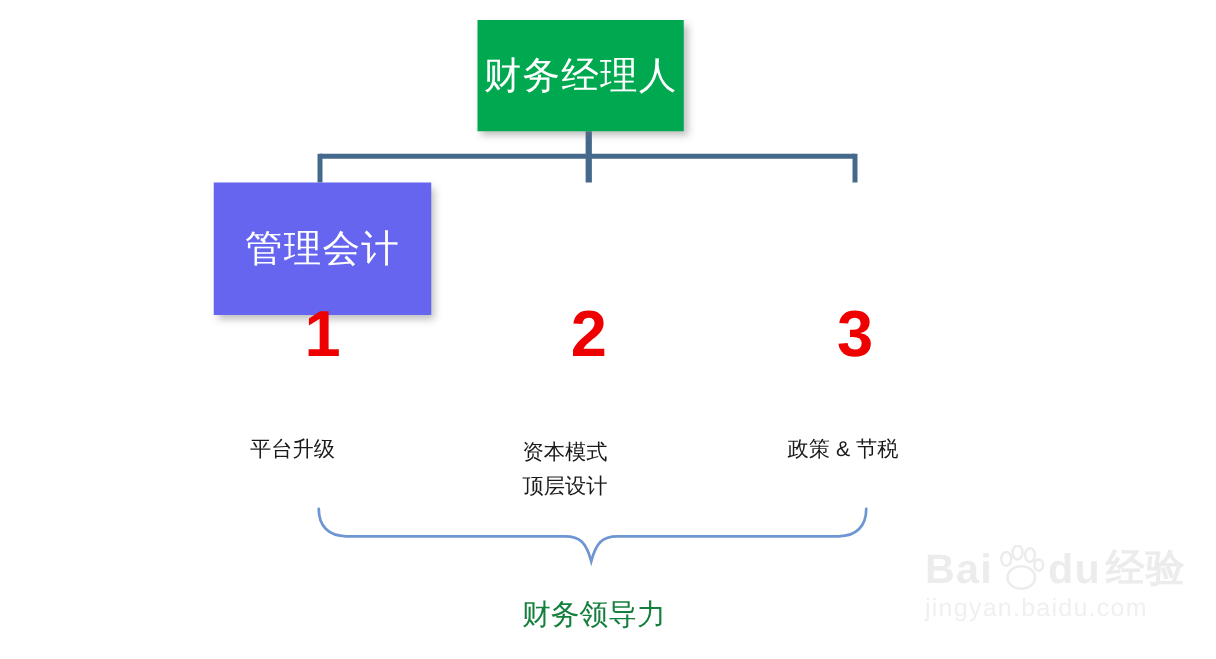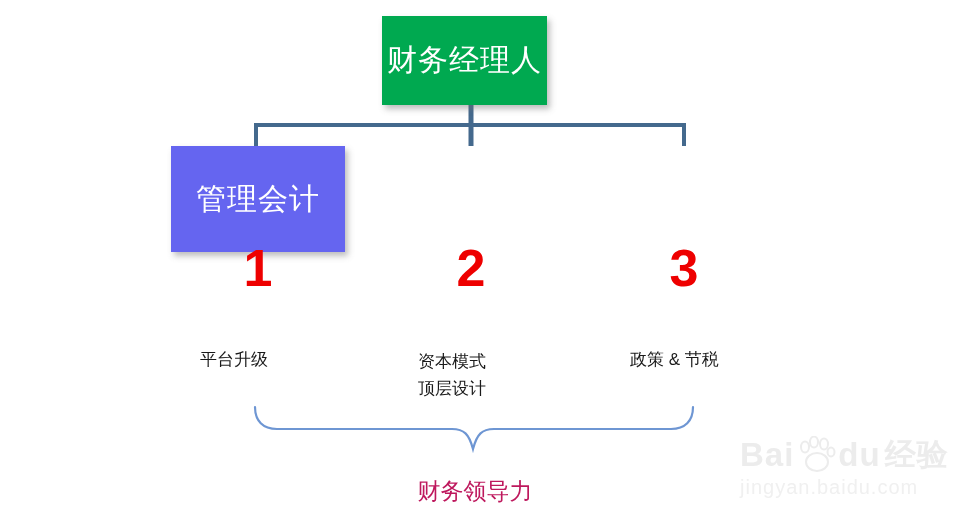--- a/index.html
+++ b/index.html
@@ -18,21 +18,21 @@
   .connector-svg{position:absolute;left:0;top:0;width:973px;height:527px;pointer-events:none;}
 
   .num{position:absolute;top:240px;width:120px;text-align:center;
        color:#EE0000;font-size:52px;font-weight:bold;line-height:56px;}
   .num-1{left:198px;} .num-2{left:411px;} .num-3{left:624px;}
 
   .desc{position:absolute;top:346px;color:#1A1A1A;font-size:17px;line-height:27px;white-space:nowrap;}
   .desc-1{left:200px;} .desc-2{left:418px;top:348px;} .desc-3{left:630px;}
 
   .summary{position:absolute;left:370px;top:476px;width:210px;text-align:center;
-           color:#be185d;font-size:23px;}
+           color:#15803d;font-size:23px;}
 
   .watermark{position:absolute;left:740px;top:436px;color:#E9E9E9;user-select:none;}
   .wm-line1{display:flex;align-items:center;font-size:33px;font-weight:bold;
             letter-spacing:1px;line-height:38px;color:#ECECEC;}
   .wm-line1 .cn{font-size:31px;margin-left:4px;}
   .wm-line2{font-size:20px;color:#F0F0F0;letter-spacing:1px;margin-top:2px;}
   .paw{margin:0 2px;}
 </style>
 </head>
 <body>

